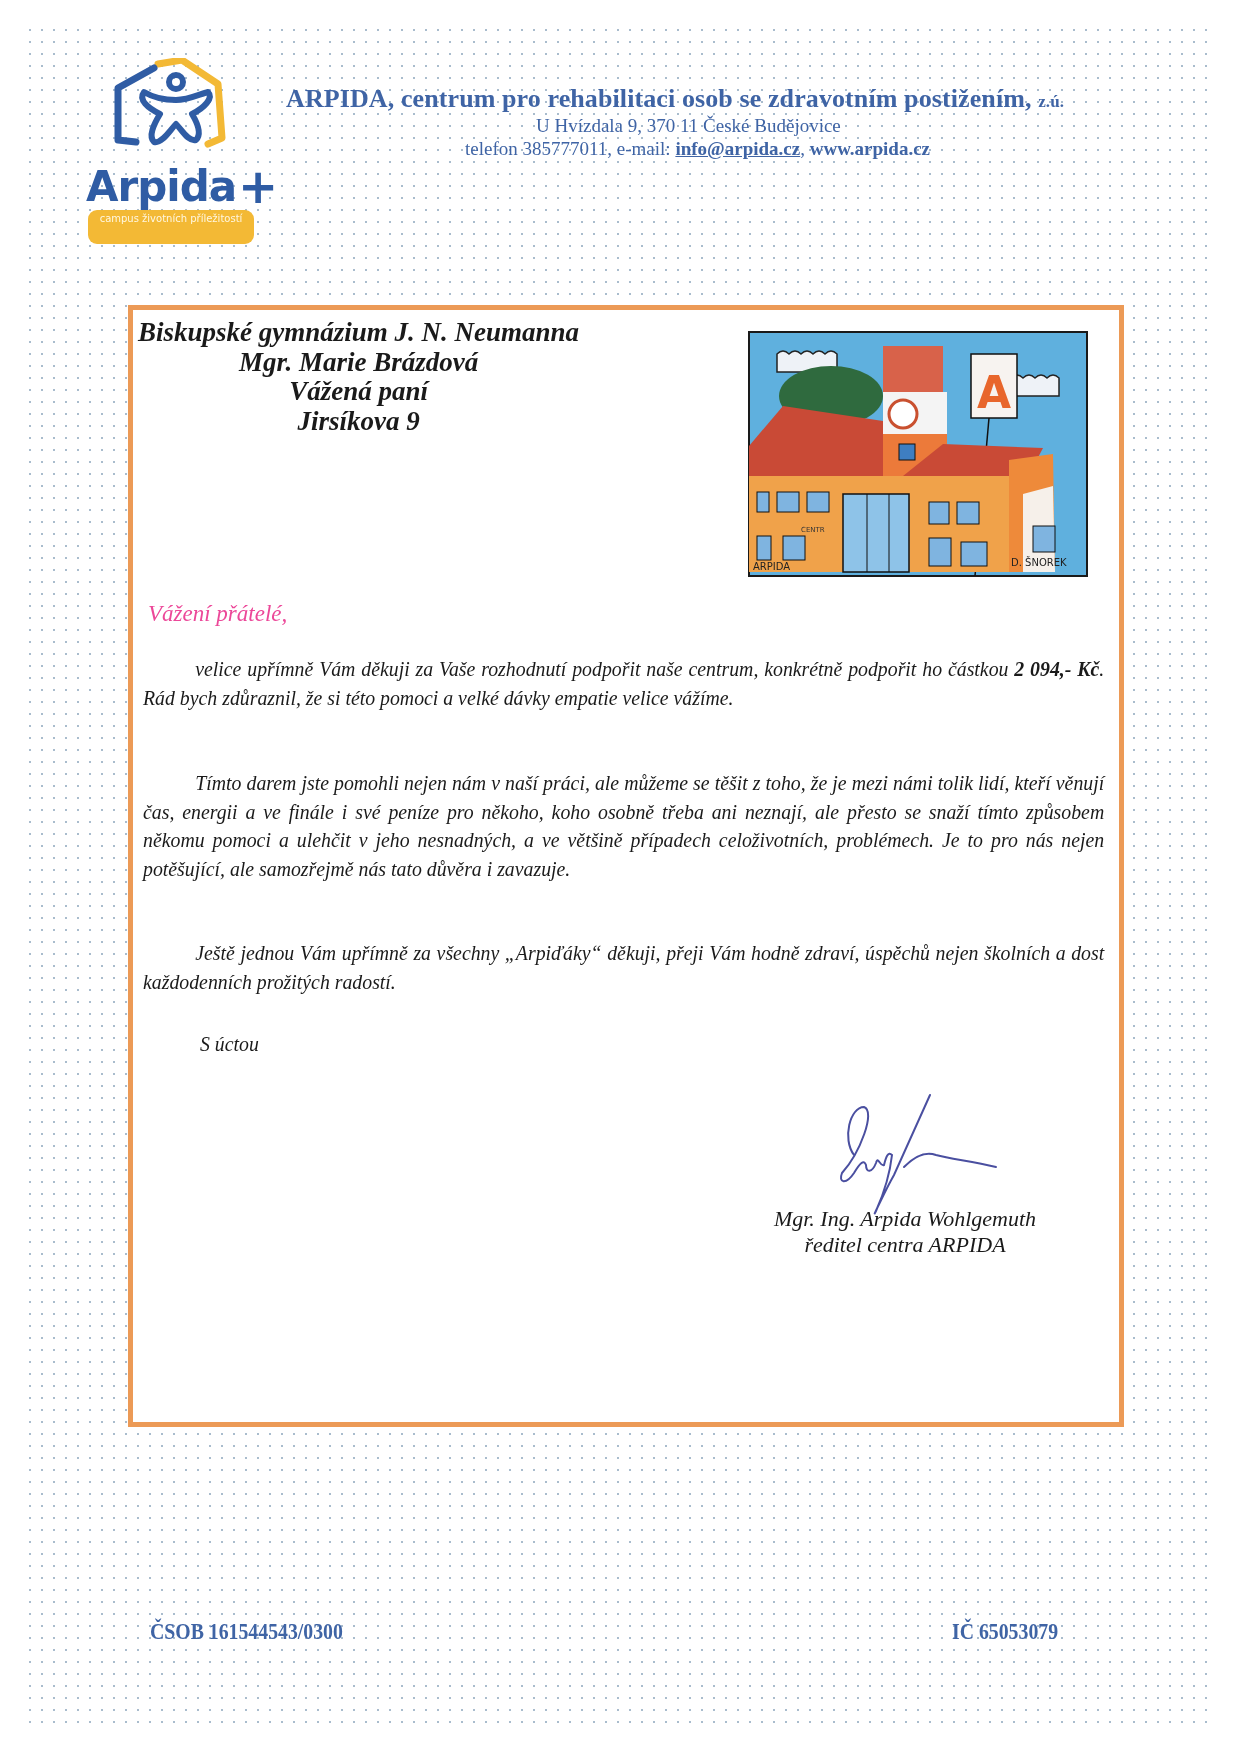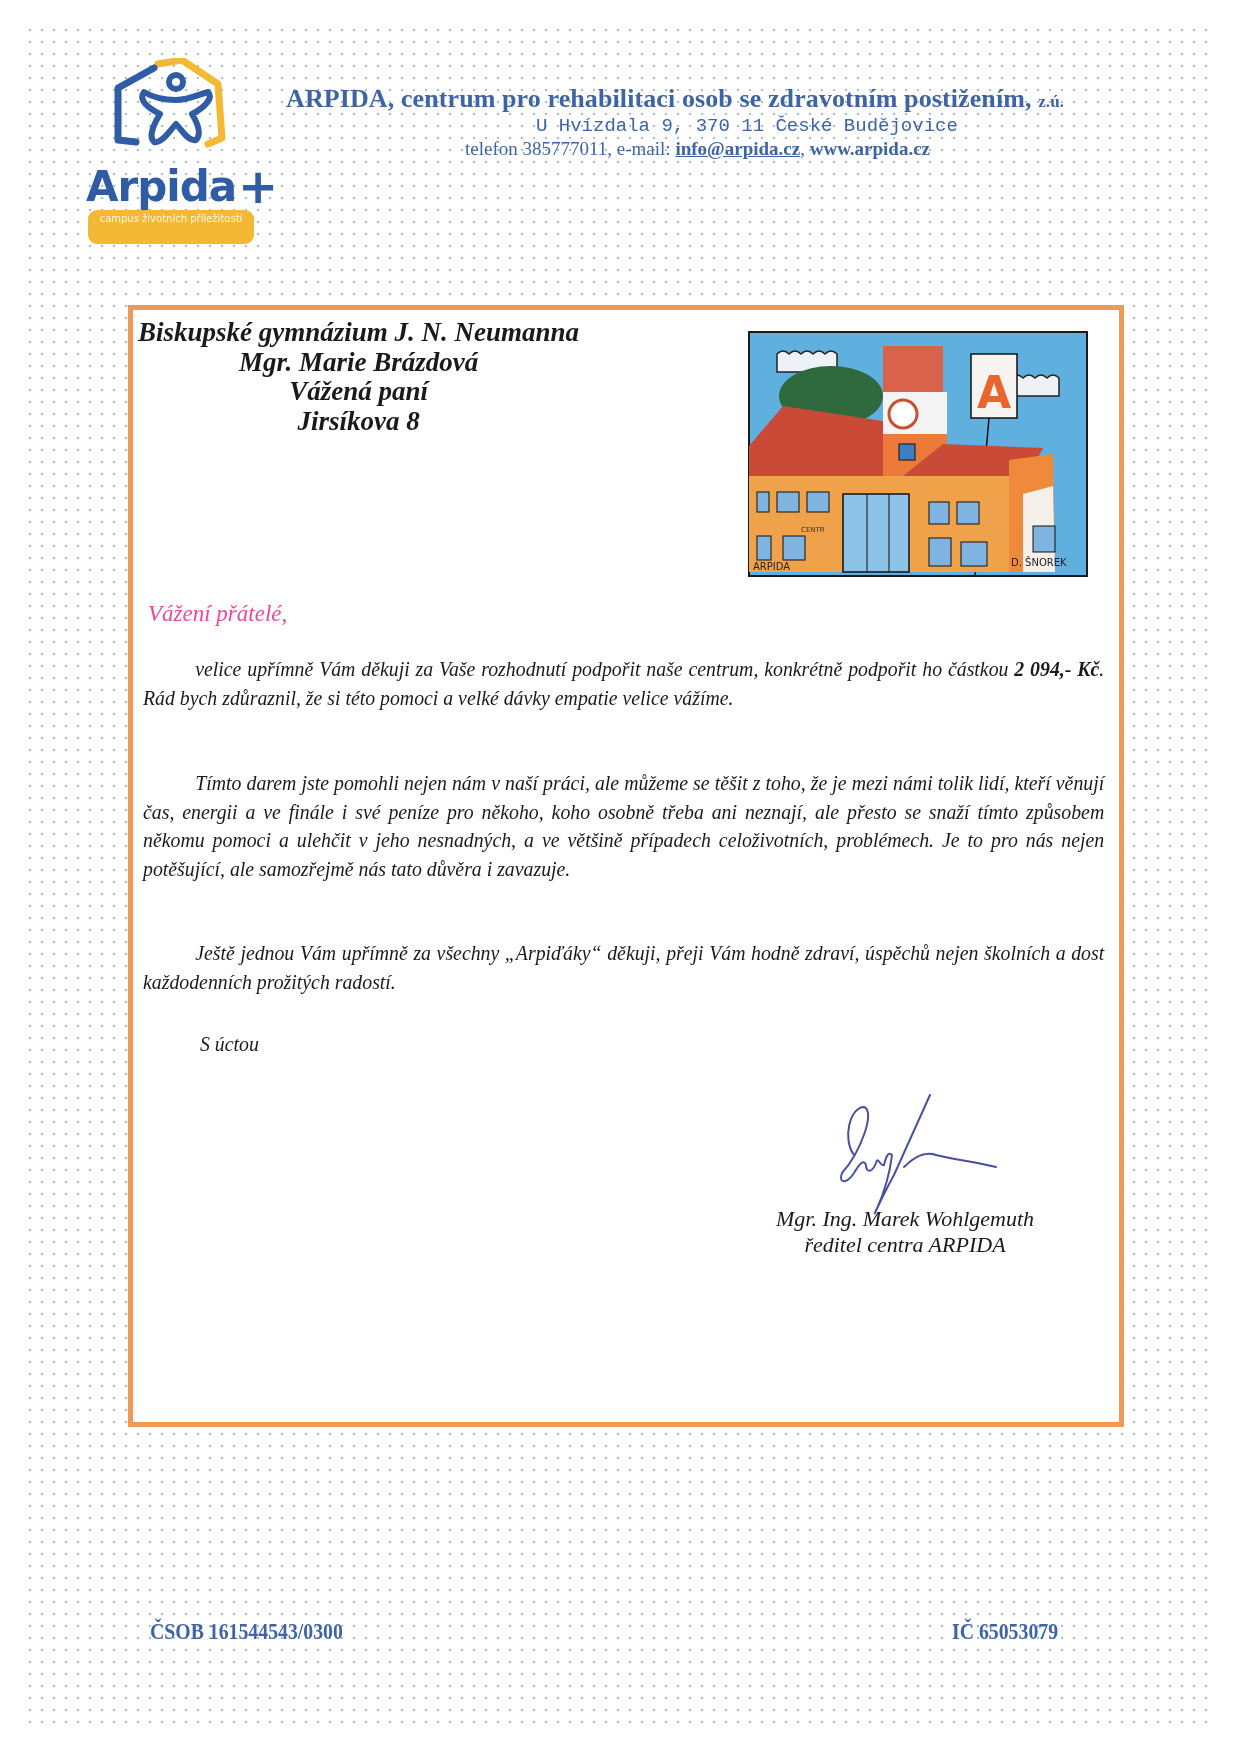--- a/index.html
+++ b/index.html
@@ -84,21 +84,20 @@
     }
     .org-name .suffix {
       font-size: 17px;
     }
     .org-address {
       position: absolute;
       left: 256px;
       top: 31px;
       font-size: 19px;
       white-space: nowrap;
-      font-family: Liberation Mono, monospace;
     }
     .org-contact {
       position: absolute;
       left: 151px;
       top: 54px;
       font-size: 19px;
       white-space: nowrap;
       margin-left: 34px;
     }
     .org-contact b {
@@ -265,21 +264,21 @@
     <b>www.arpida.cz</b>
   </div>
 </div>
 
 <div class="letter-frame"></div>
 
 <div class="recipient">
   <div>Biskupské gymnázium J. N. Neumanna</div>
   <div>Mgr. Marie Brázdová</div>
   <div>Vážená paní</div>
-  <div>Jirsíkova 8</div>
+  <div>Jirsíkova 9</div>
 </div>
 
 <div class="painting">
   <svg viewBox="0 0 350 256" preserveAspectRatio="none">
     <rect x="6" y="6" width="338" height="244" fill="#5fb0de"></rect>
     <rect x="6" y="6" width="338" height="244" fill="none" stroke="#1a1a1a" stroke-width="2"></rect>
 
     <path d="M34 28 q6 -6 12 0 q6 -6 12 0 q6 -6 12 0 q6 -6 12 0 q6 -6 12 0 l0 18 l-60 0 z" fill="#eef2f7" stroke="#222" stroke-width="1.5"></path>
     <path d="M256 52 q6 -6 12 0 q6 -6 12 0 q6 -6 12 0 q6 -6 12 0 q6 -6 12 0 l0 18 l-60 0 z" fill="#eef2f7" stroke="#222" stroke-width="1.5"></path>
 
@@ -334,18 +333,18 @@
 <div class="para p3">Ještě jednou Vám upřímně za všechny „Arpiďáky“ děkuji, přeji Vám hodně zdraví, úspěchů nejen školních a dost každodenních prožitých radostí.</div>
 
 <div class="closing">S úctou</div>
 
 <svg class="signature" viewBox="0 0 210 140">
   <path d="M34 62 C22 46 30 14 44 14 C56 18 40 60 22 80 C18 90 26 92 34 80 C40 70 44 66 46 72 C46 80 52 80 56 70 C58 62 60 74 64 72 C66 64 68 58 72 62 C70 80 64 100 56 118 C50 130 66 96 74 82 C90 46 102 20 110 2" fill="none" stroke="#4a4fa0" stroke-width="2" stroke-linecap="round"></path>
   <path d="M84 74 C94 64 104 58 116 62 C130 66 150 68 176 74" fill="none" stroke="#4a4fa0" stroke-width="2" stroke-linecap="round"></path>
 </svg>
 
 <div class="signer">
-  <div>Mgr. Ing. Marek  Wohlgemuth</div>
+  <div>Mgr. Ing. Arpida  Wohlgemuth</div>
   <div>ředitel centra ARPIDA</div>
 </div>
 
 <div class="footer-bank">ČSOB 161544543/0300</div>
 <div class="footer-ic">IČ 65053079</div>
 
 </body></html>

